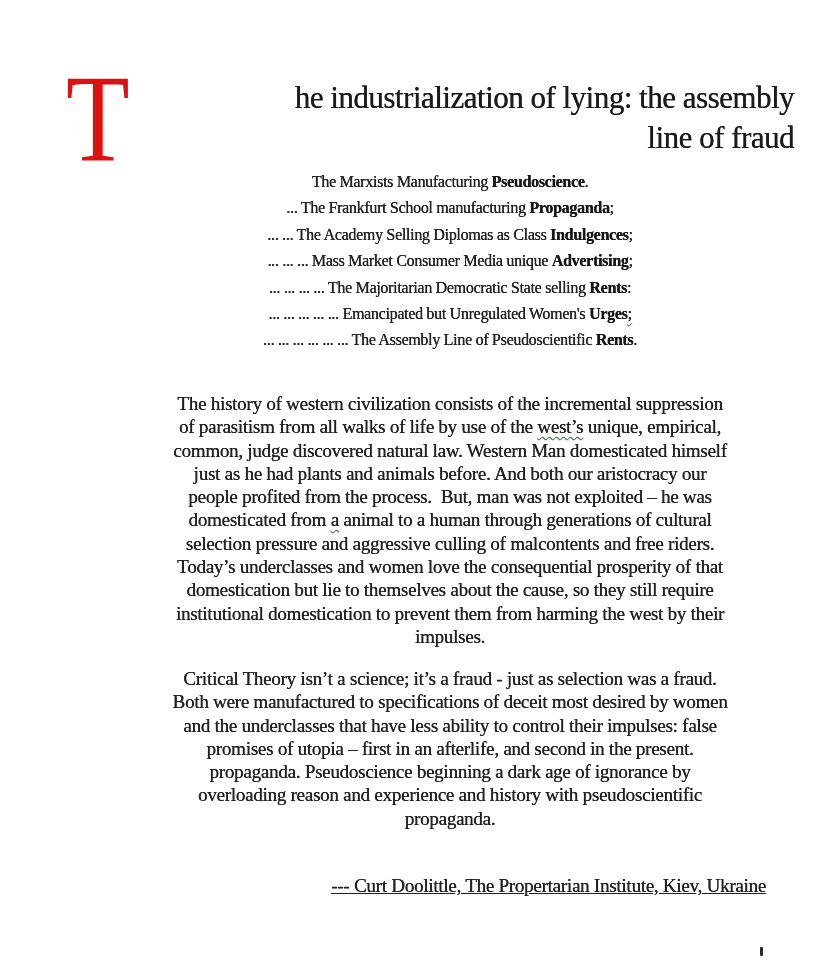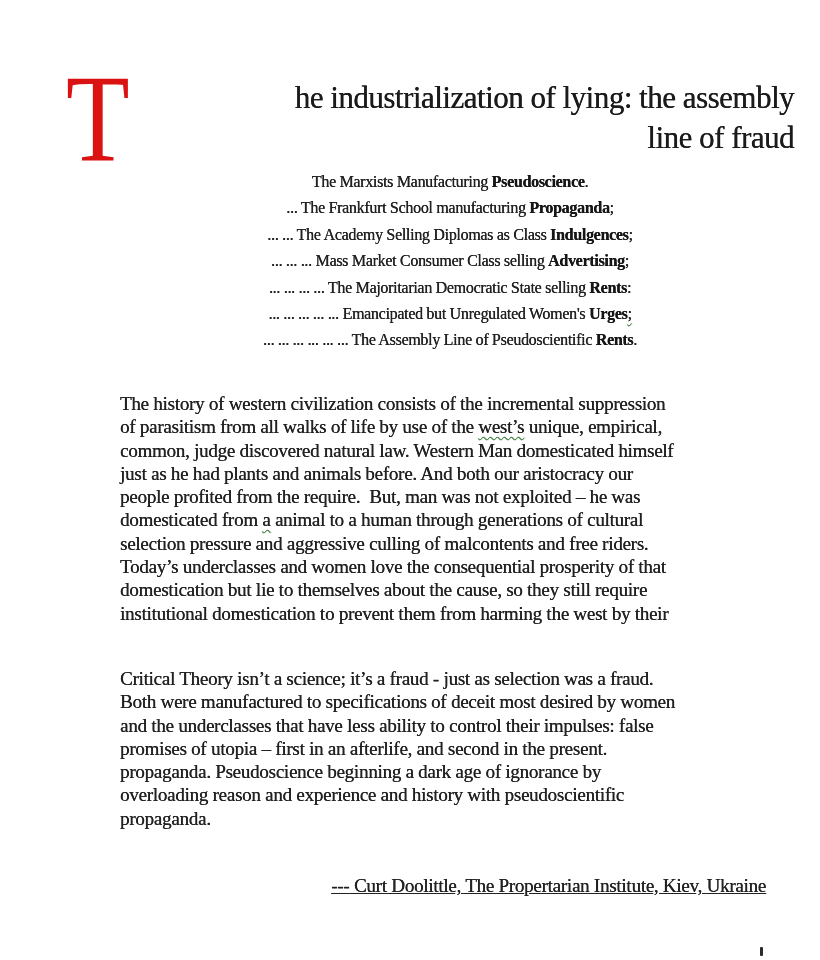--- a/index.html
+++ b/index.html
@@ -55,20 +55,21 @@
     line-height: 26.4px;
     letter-spacing: -0.3px;
     text-shadow: 0.25px 0 0 currentColor;
     text-align: center;
   }
   .para-block {
     font-size: 19px;
     line-height: 23.3px;
     letter-spacing: -0.25px;
     text-shadow: 0.25px 0 0 currentColor;
+    text-align: center;
   }
   .para-1 { top: 392px; }
   .para-2 { top: 667px; }
   .attribution {
     position: absolute;
     left: 120px;
     top: 874px;
     width: 646px;
     font-size: 19px;
     line-height: 23.3px;
@@ -105,37 +106,38 @@
 
   <div class="title-block">
     <div class="tline">he industrialization of lying: the assembly</div>
     <div class="tline">line of fraud</div>
   </div>
 
   <div class="textblock list-block">
       <div class="tline"><span>The Marxists Manufacturing </span><span class="bold">Pseudoscience</span><span>.</span></div>
       <div class="tline"><span>... The Frankfurt School manufacturing </span><span class="bold">Propaganda</span><span>;</span></div>
       <div class="tline"><span>... ... The Academy Selling Diplomas as Class </span><span class="bold">Indulgences</span><span>;</span></div>
-      <div class="tline"><span>... ... ... Mass Market Consumer Class selling </span><span class="bold">Advertising</span><span>;</span></div>
+      <div class="tline"><span>... ... ... Mass Market Consumer Media unique </span><span class="bold">Advertising</span><span>;</span></div>
       <div class="tline"><span>... ... ... ... The Majoritarian Democratic State selling </span><span class="bold">Rents</span><span>:</span></div>
       <div class="tline"><span>... ... ... ... ... Emancipated but Unregulated Women's </span><span class="bold">Urges</span><span class="squiggle">;</span></div>
       <div class="tline"><span>... ... ... ... ... ... The Assembly Line of Pseudoscientific </span><span class="bold">Rents</span><span>.</span></div>
     </div>
 
   <div class="textblock para-block para-1">
       <div class="tline"><span>The history of western civilization consists of the incremental suppression</span></div>
       <div class="tline"><span>of parasitism from all walks of life by use of the </span><span class="squiggle">west’s</span><span> unique, empirical,</span></div>
       <div class="tline"><span>common, judge discovered natural law. Western Man domesticated himself</span></div>
       <div class="tline"><span>just as he had plants and animals before. And both our aristocracy our</span></div>
-      <div class="tline"><span>people profited from the require.  But, man was not exploited – he was</span></div>
+      <div class="tline"><span>people profited from the process.  But, man was not exploited – he was</span></div>
       <div class="tline"><span>domesticated from </span><span class="squiggle">a</span><span> animal to a human through generations of cultural</span></div>
       <div class="tline"><span>selection pressure and aggressive culling of malcontents and free riders.</span></div>
       <div class="tline"><span>Today’s underclasses and women love the consequential prosperity of that</span></div>
       <div class="tline"><span>domestication but lie to themselves about the cause, so they still require</span></div>
       <div class="tline"><span>institutional domestication to prevent them from harming the west by their</span></div>
+      <div class="tline"><span>impulses.</span></div>
     </div>
 
   <div class="textblock para-block para-2">
       <div class="tline"><span>Critical Theory isn’t a science; it’s a fraud - just as selection was a fraud.</span></div>
       <div class="tline"><span>Both were manufactured to specifications of deceit most desired by women</span></div>
       <div class="tline"><span>and the underclasses that have less ability to control their impulses: false</span></div>
       <div class="tline"><span>promises of utopia – first in an afterlife, and second in the present.</span></div>
       <div class="tline"><span>propaganda. Pseudoscience beginning a dark age of ignorance by</span></div>
       <div class="tline"><span>overloading reason and experience and history with pseudoscientific</span></div>
       <div class="tline"><span>propaganda.</span></div>

